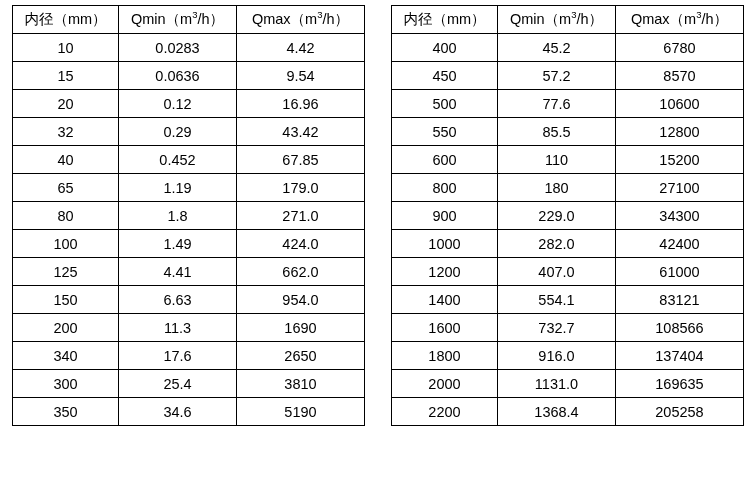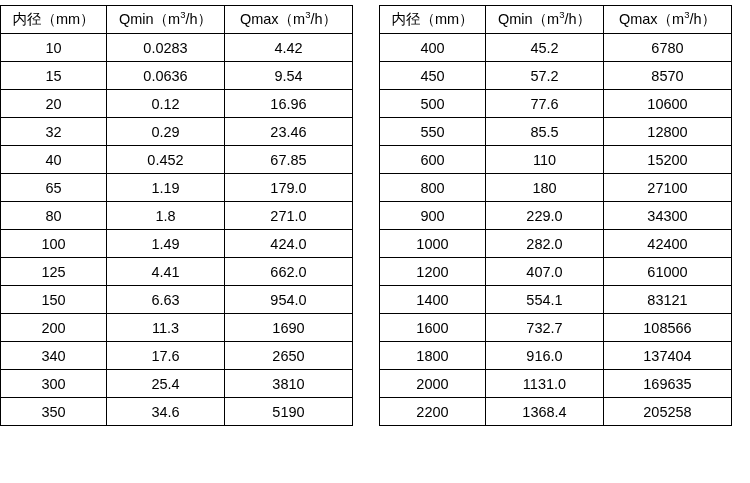--- a/index.html
+++ b/index.html
@@ -12,21 +12,21 @@
     background: #ffffff;
     font-family: "Liberation Sans", sans-serif;
     color: #000000;
     overflow: hidden;
   }
   .page {
     position: relative;
     width: 750px;
     height: 483px;
     box-sizing: border-box;
-    padding: 5px 0 0 0;
+    padding: 5px 0 0 12px;
   }
   .tables {
     display: flex;
     flex-direction: row;
     align-items: flex-start;
     gap: 26px;
   }
   table.spec {
     border-collapse: collapse;
     table-layout: fixed;
@@ -90,21 +90,21 @@
             <td>9.54</td>
           </tr>
           <tr>
             <td>20</td>
             <td>0.12</td>
             <td>16.96</td>
           </tr>
           <tr>
             <td>32</td>
             <td>0.29</td>
-            <td>23.46</td>
+            <td>43.42</td>
           </tr>
           <tr>
             <td>40</td>
             <td>0.452</td>
             <td>67.85</td>
           </tr>
           <tr>
             <td>65</td>
             <td>1.19</td>
             <td>179.0</td>

